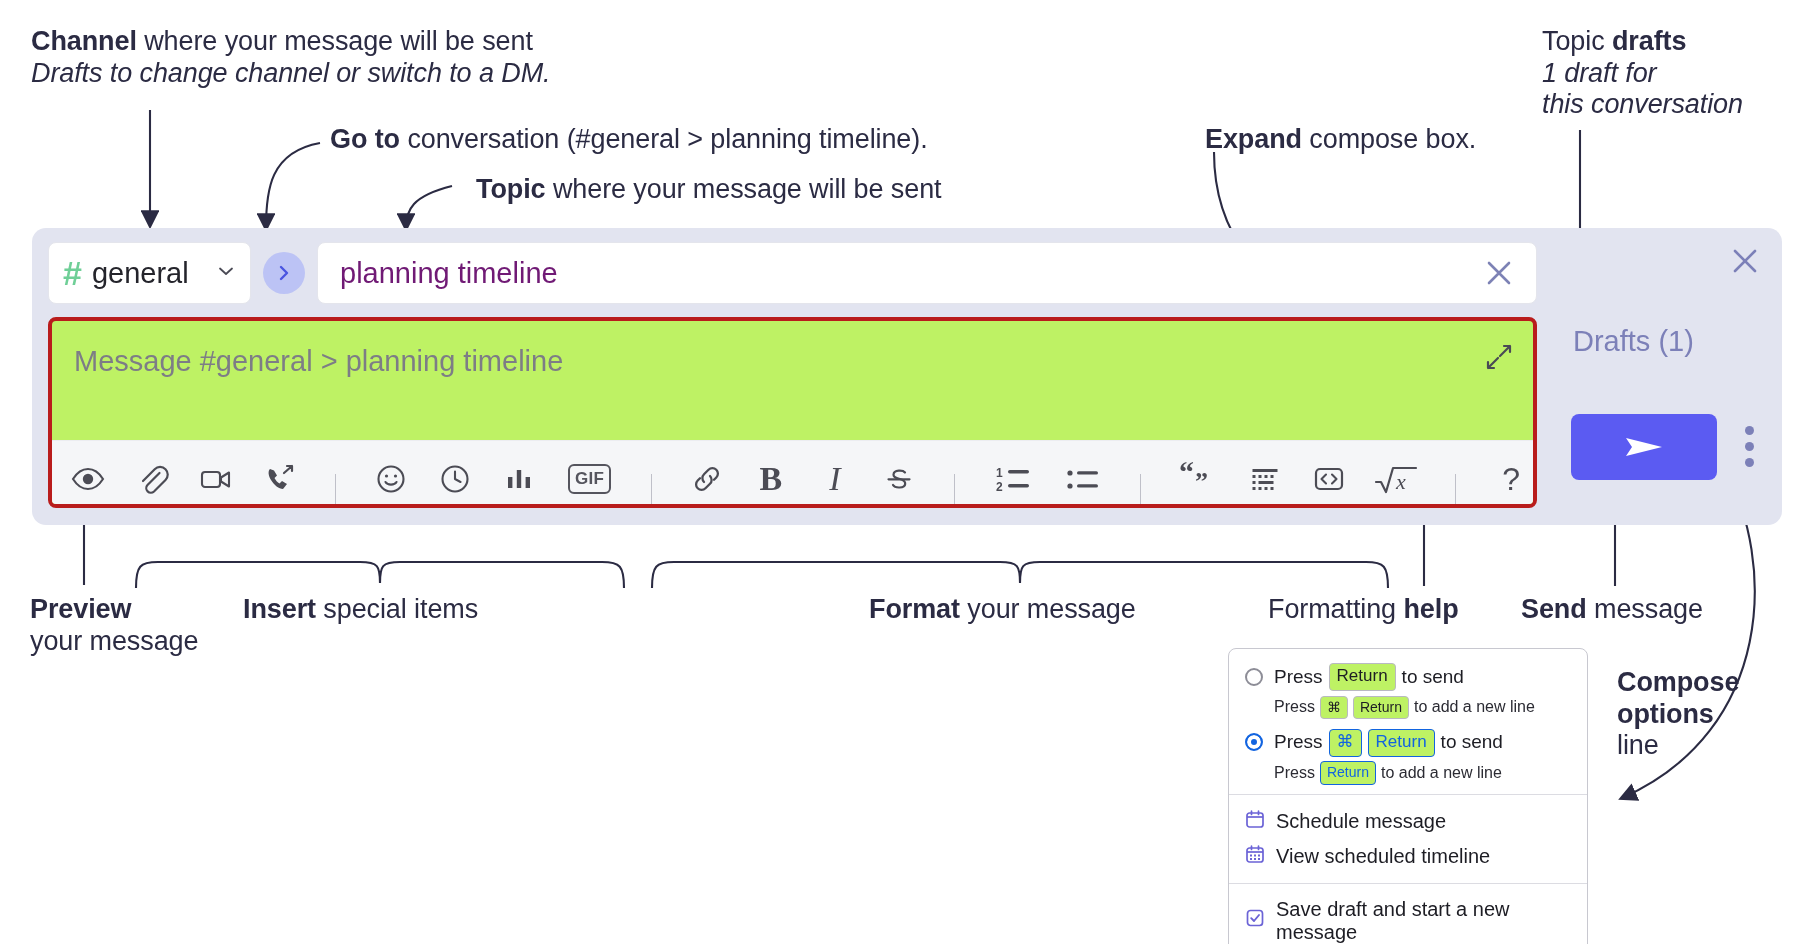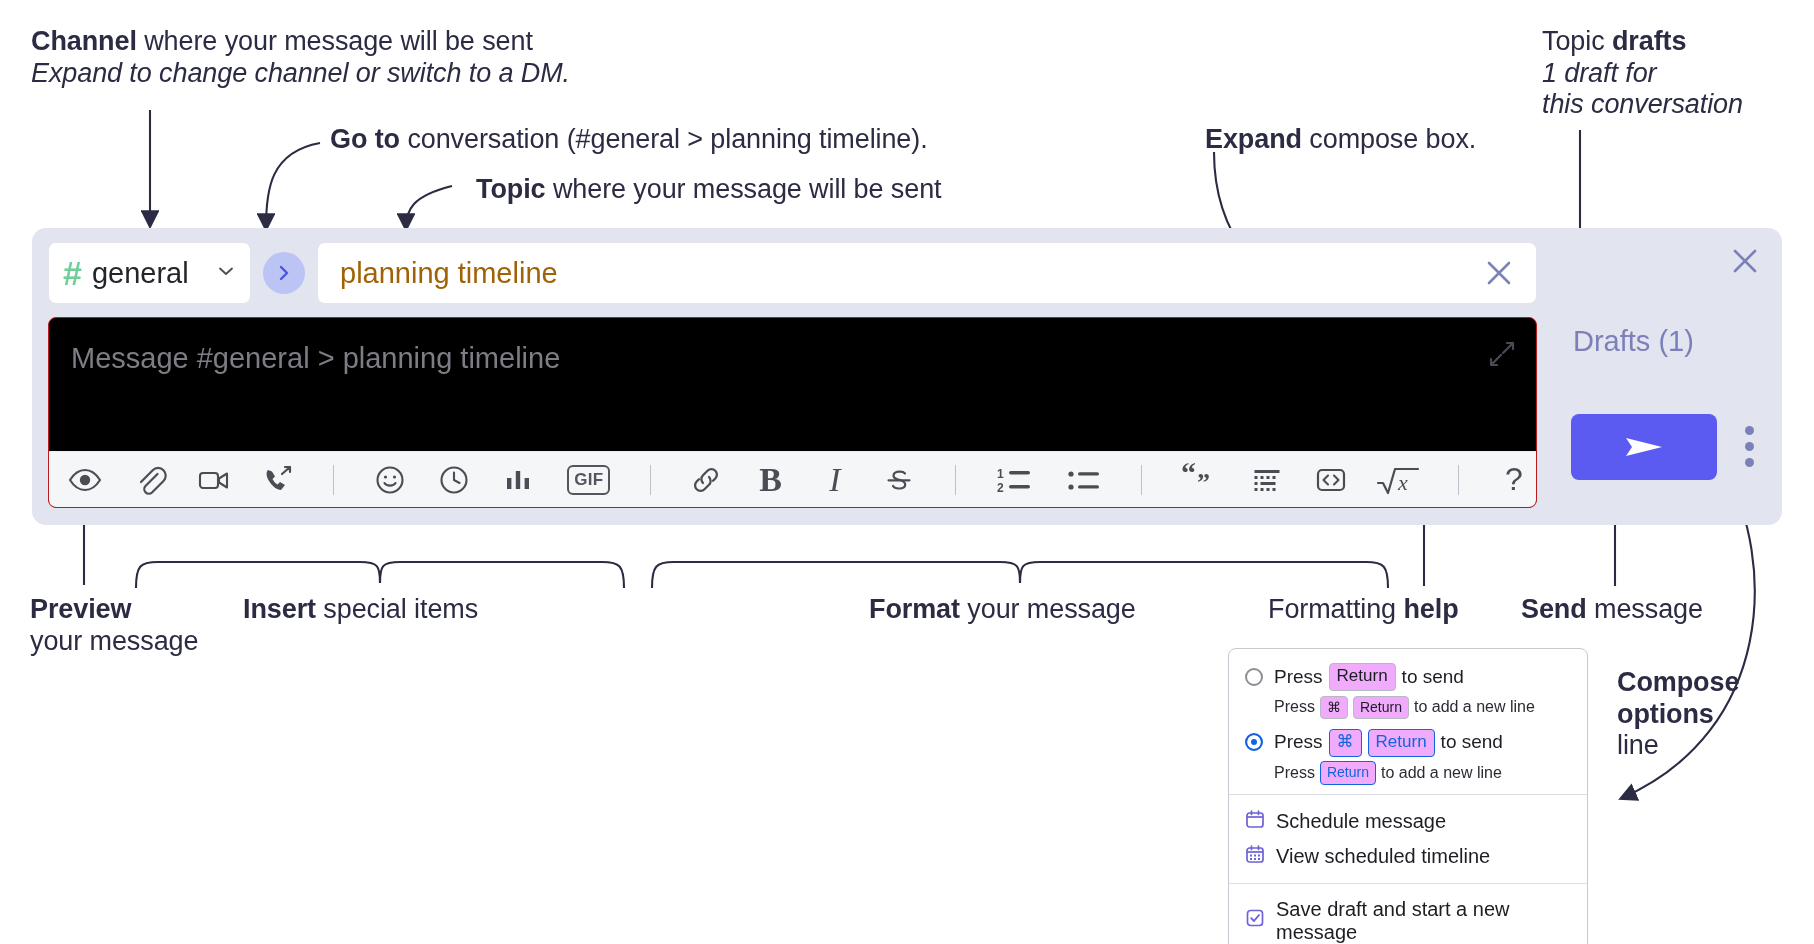--- a/index.html
+++ b/index.html
@@ -66,45 +66,45 @@
   }
 
   .topicfield {
     flex: 1; height: 62px;
     background: #fff;
     border: 1px solid #e4e5ec;
     border-radius: 8px;
     display: flex; align-items: center;
     padding: 0 20px 0 22px;
   }
-  .topicfield .tv { font-size: 29px; color: #a16207; flex: 1; }
+  .topicfield .tv { font-size: 29px; color: #701a75; flex: 1; }
   .clear-x { cursor: pointer; display: flex; }
 
   
   .msgbox {
     margin-top: 13px;
     height: 191px;
-    background: #000000;
-    border: 1px solid #b91c1c;
+    background: #bef264;
+    border: 4px solid #b91c1c;
     border-radius: 8px;
     position: relative;
     overflow: hidden;
   }
   .msgplaceholder {
     position: absolute; left: 22px; top: 24px;
     font-size: 29px; color: #7d7d86;
   }
   .expand-btn { position: absolute; right: 20px; top: 22px; cursor: pointer; }
 
   .toolbar {
     position: absolute; left: 0; right: 0; bottom: 0;
-    height: 56px;
+    height: 64px;
     background: #f5f6f8;
     border-top: 1px solid #ecedf1;
-    display: flex; align-items: center;
+    display: flex; align-items: flex-end;
     padding-left: 14px;
     gap: 20px;
   }
   .tb { width: 50px; height: 50px; display: flex; align-items: center; justify-content: center; cursor: pointer; }
   .tb svg { display: block; }
   .tbsep { width: 1px; height: 30px; background: #bfc0c9; margin: 0 13px; flex: none; }
   .qmark { font-size: 32px; color: #4c4c55; font-weight: 400; }
   .gifbox {
     border: 2px solid #55555e; border-radius: 6px;
     font-size: 17px; font-weight: 700; color: #55555e;
@@ -145,21 +145,21 @@
   .radio {
     width: 18px; height: 18px; border-radius: 50%;
     border: 2px solid #8d8d97; flex: none; margin-top: 5px; margin-right: 11px;
     background: #fff;
   }
   .radio.on { border-color: #1264e0; background: #1264e0; box-shadow: inset 0 0 0 4px #fff; }
   .optmain { font-size: 19px; color: #1d1d24; display: flex; align-items: center; flex-wrap: wrap; gap: 6px; line-height: 1.5; }
   .subline { font-size: 16px; color: #2b2b33; display: flex; align-items: center; gap: 5px; padding-left: 45px; margin-top: 4px; margin-bottom: 9px; }
   .key {
     border: 1px solid #b9b9c2; border-radius: 4px;
-    padding: 1px 7px 2px 7px; font-size: 17px; color: #1d1d24; background: #f0abfc;
+    padding: 1px 7px 2px 7px; font-size: 17px; color: #1d1d24; background: #bef264;
     line-height: 1.35;
   }
   .key.sm { font-size: 14px; padding: 1px 6px 2px 6px; }
   .key.blue { border-color: #1264e0; color: #1264e0; }
   .pdiv { height: 1px; background: #dcdce2; margin: 9px 0; }
   .mitem { display: flex; align-items: center; gap: 11px; padding: 5px 16px; font-size: 20px; color: #1d1d24; cursor: pointer; }
 </style>
 </head>
 <body>
 
@@ -192,21 +192,21 @@
       <path d="M1725,470 C1775,560 1775,730 1622,798" marker-end="url(#ah)"></path>
 
       <path d="M136,588 C136,566 140,562 158,562 L360,562 C378,562 380,566 380,583 C380,566 382,562 400,562 L602,562 C620,562 624,566 624,588"></path>
 
       <path d="M652,588 C652,566 656,562 674,562 L1000,562 C1018,562 1020,566 1020,583 C1020,566 1022,562 1040,562 L1366,562 C1384,562 1388,566 1388,588"></path>
     </g>
   </svg>
 
   <div class="anno" style="left:31px; top:26px;">
     <span class="ln"><b>Channel</b><span> where your message will be sent</span></span>
-    <span class="ln"><i>Expand to change channel or switch to a DM.</i></span>
+    <span class="ln"><i>Drafts to change channel or switch to a DM.</i></span>
   </div>
 
   <div class="anno" style="left:476px; top:174px;">
     <b>Topic</b><span> where your message will be sent</span>
   </div>
 
   <div class="anno" style="left:330px; top:124px;">
     <b>Go to</b><span> conversation (#general &gt; planning timeline).</span>
   </div>
 

